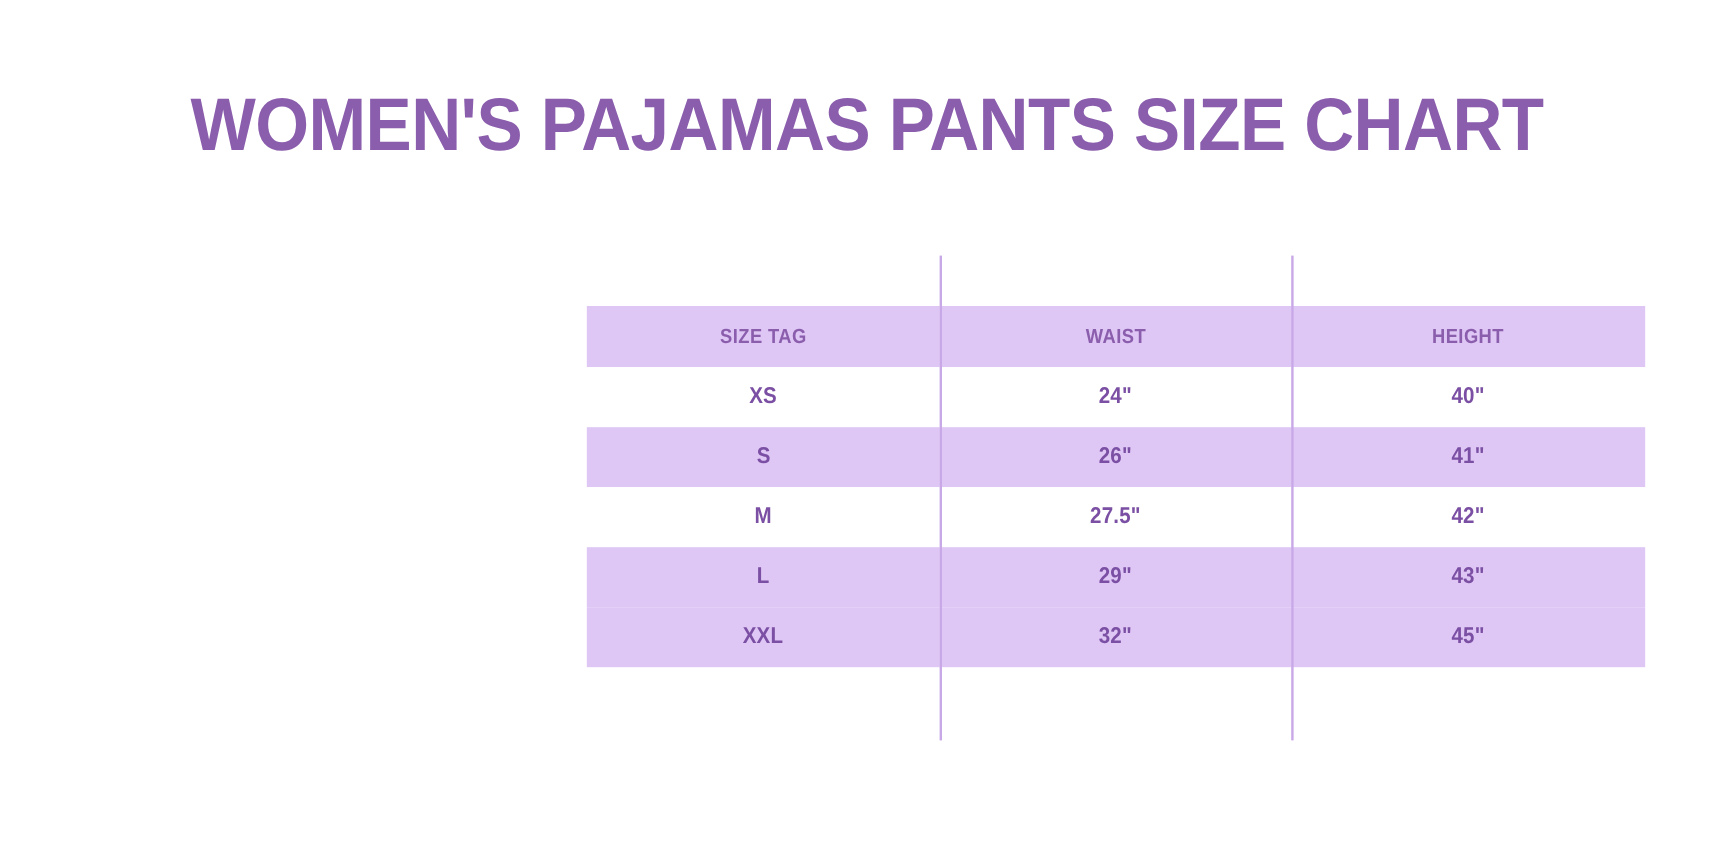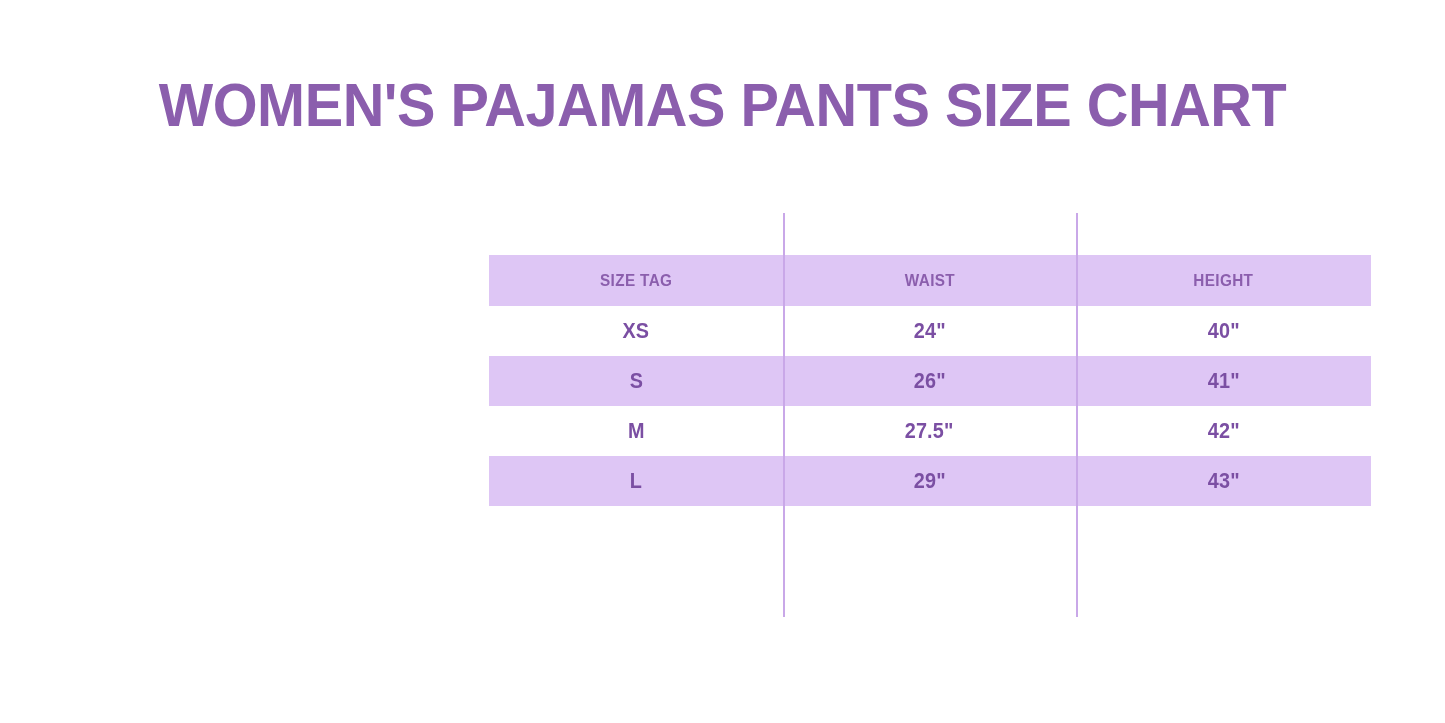--- a/index.html
+++ b/index.html
@@ -84,21 +84,21 @@
     display: inline-block;
     transform: scaleX(0.9);
     transform-origin: center center;
   }
 
   
   table.size-table tbody tr.row-odd  { background: #ffffff; }
   table.size-table tbody tr.row-even { background: #DEC6F5; }
 
   table.size-table tbody td {
-    font-size: 22px;
+    font-size: 19px;
     color: #7B4FA3;
     letter-spacing: 0.2px;
   }
   table.size-table tbody td .cell-txt {
     display: inline-block;
     transform: scaleX(0.9);
     transform-origin: center center;
   }
 
   
@@ -159,20 +159,25 @@
           <td><span class="cell-txt">42"</span></td>
         </tr>
 
         <tr class="row-even">
           <td><span class="cell-txt">L</span></td>
           <td><span class="cell-txt">29"</span></td>
           <td><span class="cell-txt">43"</span></td>
         </tr>
 
 
+        <tr class="row-even">
+          <td><span class="cell-txt">XXL</span></td>
+          <td><span class="cell-txt">32"</span></td>
+          <td><span class="cell-txt">45"</span></td>
+        </tr>
 
 
       </tbody>
     </table>
   </div>
 
   <div class="divider d1"></div>
   <div class="divider d2"></div>
 
 </div>

